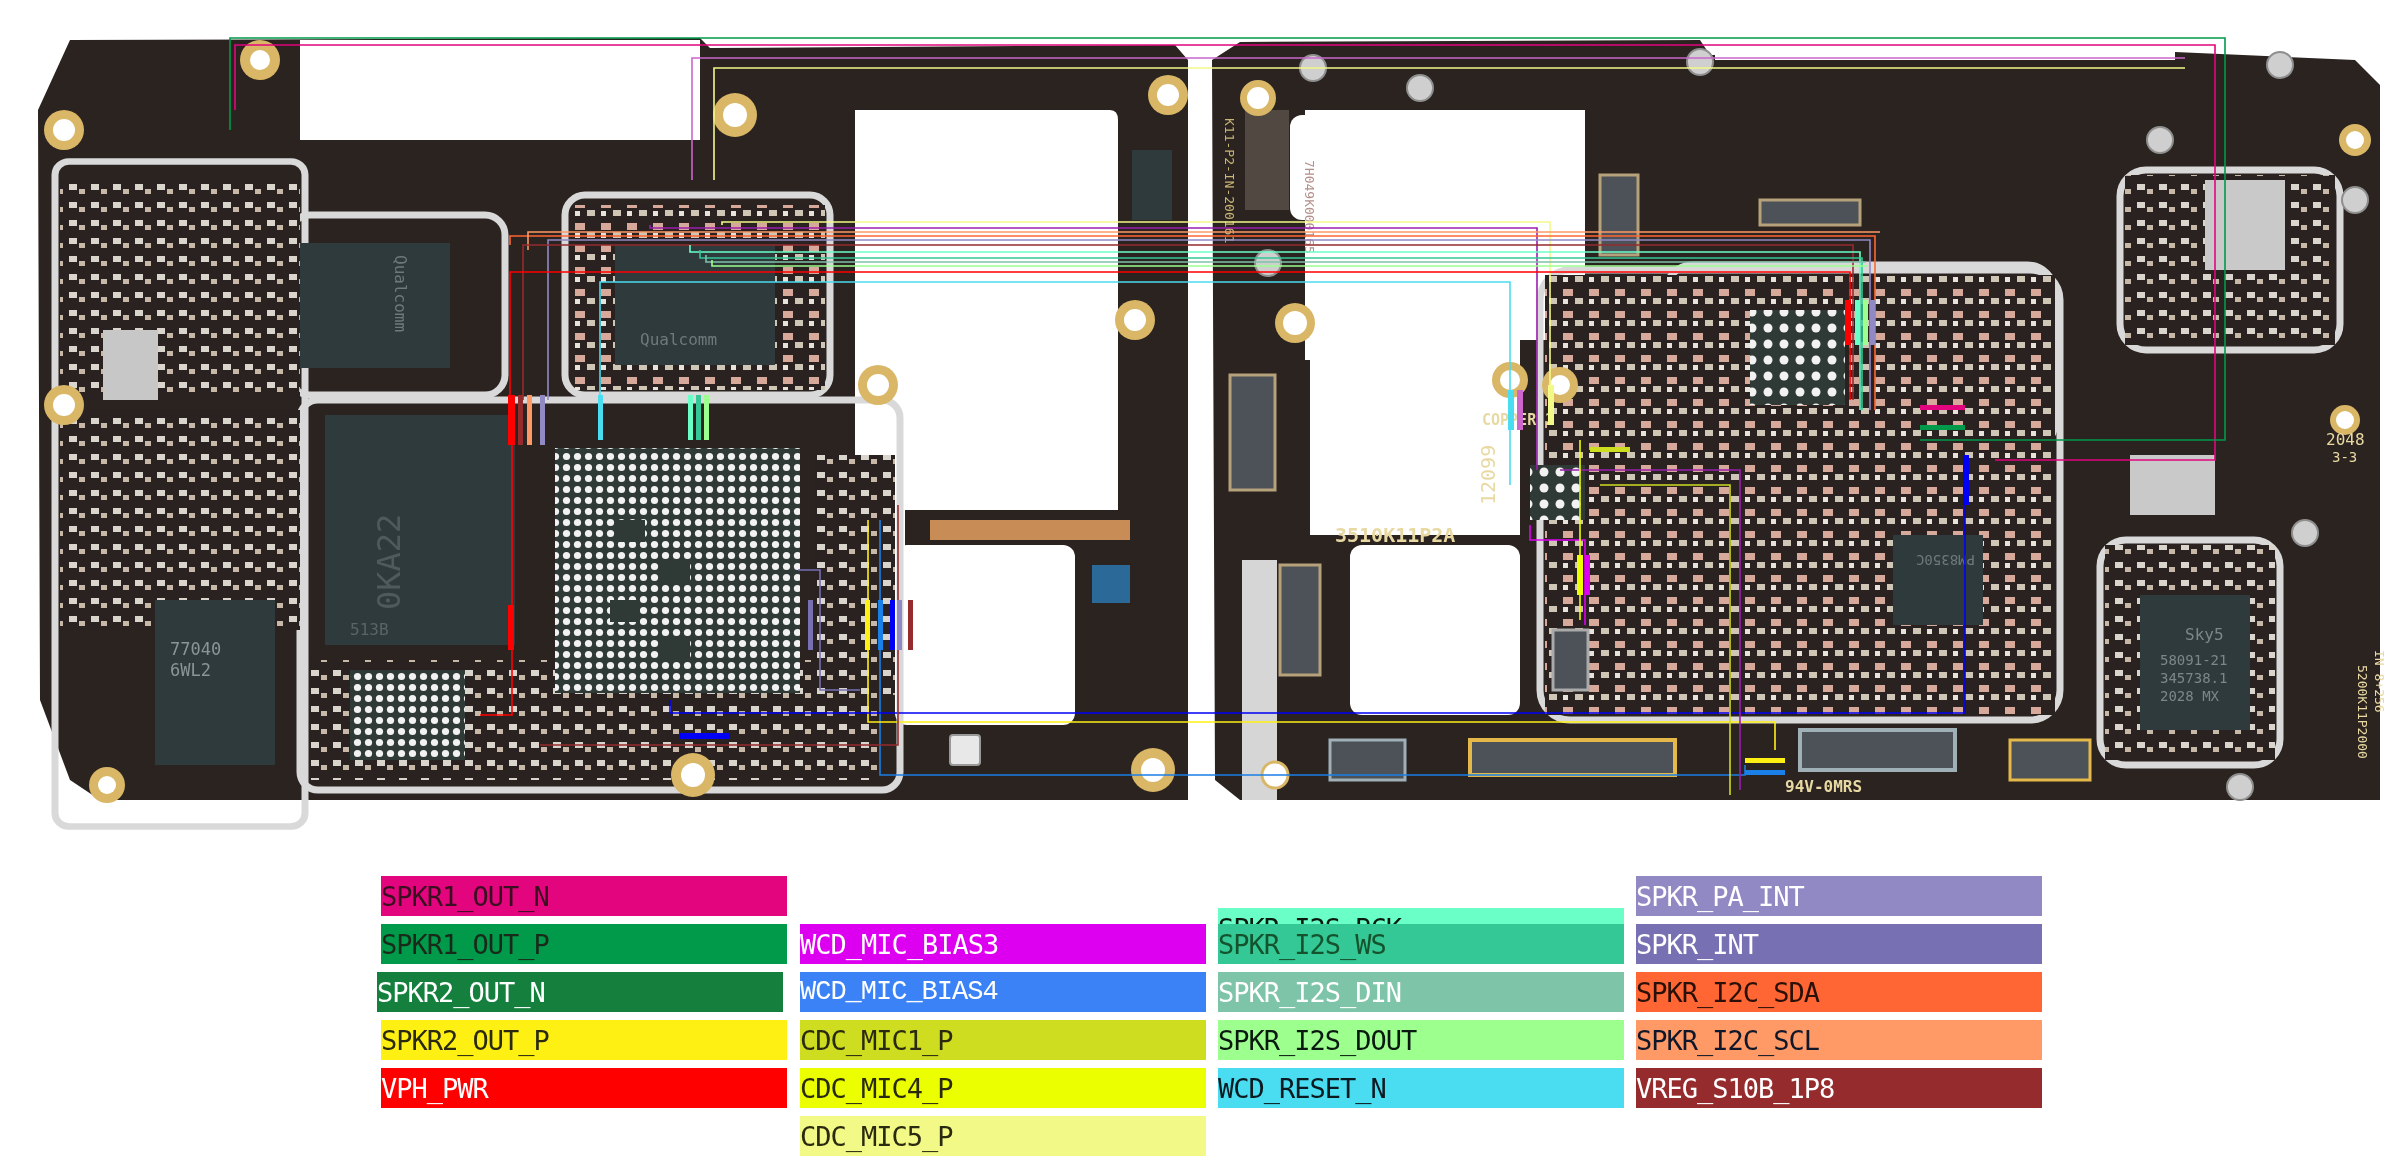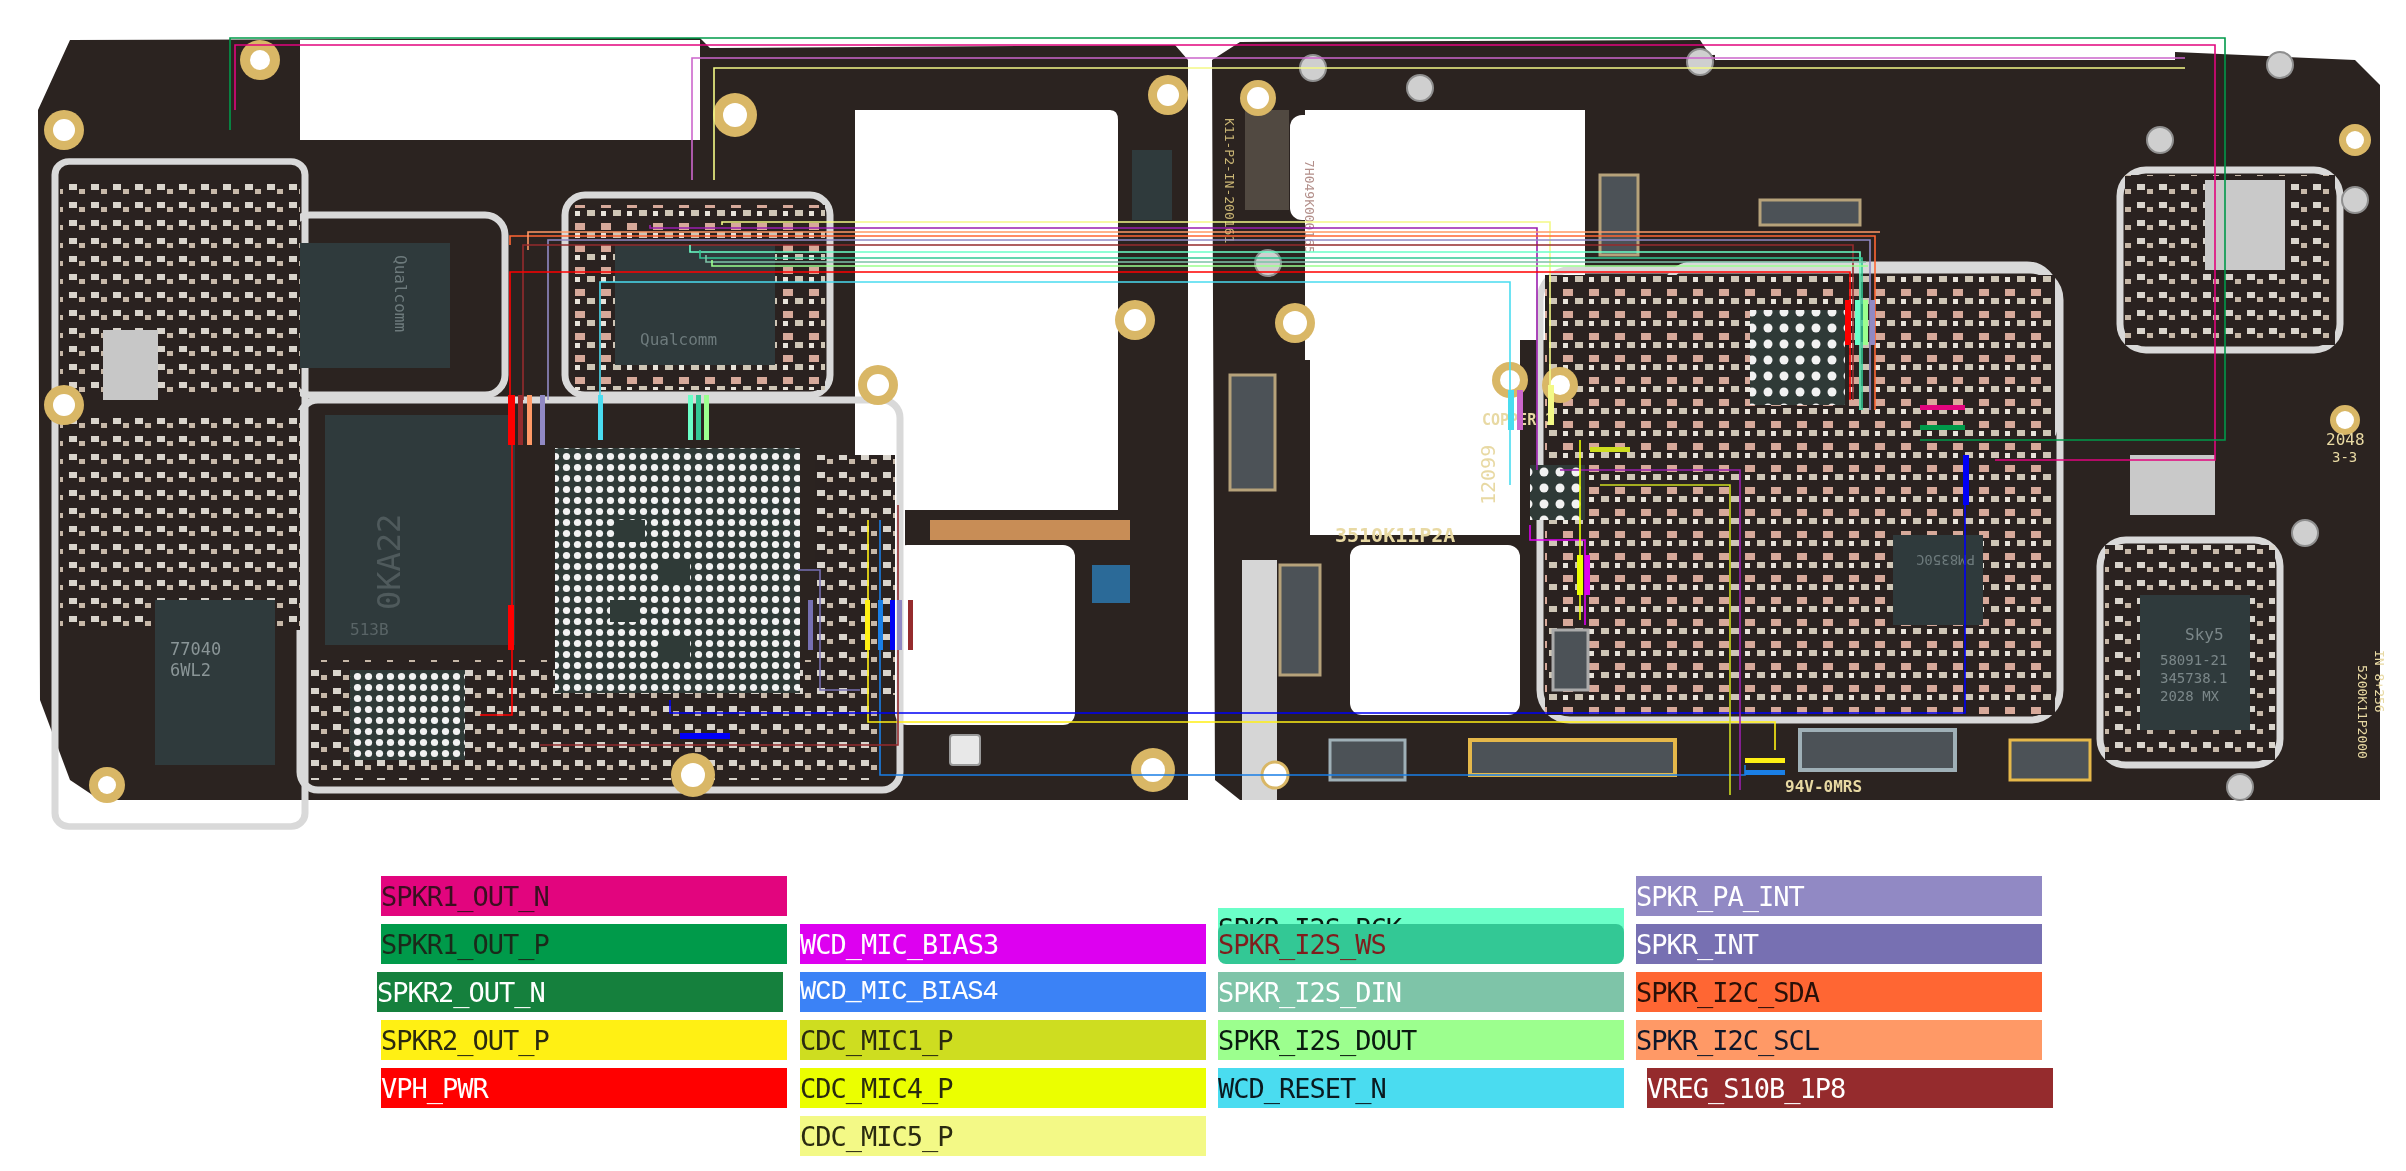--- a/index.html
+++ b/index.html
@@ -287,21 +287,21 @@
   <div class="legend-cell" style="left: 800px; top: 1068px; background: rgb(235, 255, 0); color: rgb(42, 42, 16);">
       <span>CDC_MIC4_P</span>
     </div>
   <div class="legend-cell" style="left: 800px; top: 1116px; background: rgb(243, 249, 134); color: rgb(42, 42, 16);">
       <span>CDC_MIC5_P</span>
     </div>
 
   <div class="legend-cell" style="left: 1218px; top: 908px; background: rgb(107, 255, 200); color: rgb(10, 26, 16);">
       <span>SPKR_I2S_BCK</span>
     </div>
-  <div class="legend-cell" style="left: 1218px; top: 924px; background: rgb(51, 200, 149); color: #7f1d1d; border-radius: 8px;">
+  <div class="legend-cell" style="left: 1218px; top: 924px; background: rgb(51, 200, 149); color: #14532d;">
       <span>SPKR_I2S_WS</span>
     </div>
   <div class="legend-cell" style="left: 1218px; top: 972px; background: rgb(126, 196, 168); color: rgb(255, 255, 255);">
       <span>SPKR_I2S_DIN</span>
     </div>
   <div class="legend-cell" style="left: 1218px; top: 1020px; background: rgb(156, 255, 142); color: rgb(10, 26, 16);">
       <span>SPKR_I2S_DOUT</span>
     </div>
   <div class="legend-cell" style="left: 1218px; top: 1068px; background: rgb(74, 220, 240); color: rgb(10, 26, 32);">
       <span>WCD_RESET_N</span>
@@ -312,16 +312,16 @@
     </div>
   <div class="legend-cell" style="left: 1636px; top: 924px; background: rgb(119, 112, 178); color: rgb(255, 255, 255);">
       <span>SPKR_INT</span>
     </div>
   <div class="legend-cell" style="left: 1636px; top: 972px; background: rgb(255, 102, 51); color: rgb(42, 16, 8);">
       <span>SPKR_I2C_SDA</span>
     </div>
   <div class="legend-cell" style="left: 1636px; top: 1020px; background: rgb(255, 153, 102); color: #0f172a;">
       <span>SPKR_I2C_SCL</span>
     </div>
-  <div class="legend-cell" style="left: 1636px; top: 1068px; background: rgb(149, 43, 45); color: rgb(255, 255, 255); margin-left: 11px;">
+  <div class="legend-cell" style="left: 1636px; top: 1068px; background: rgb(149, 43, 45); color: rgb(255, 255, 255);">
       <span>VREG_S10B_1P8</span>
     </div>
 </div>
 
 </body></html>

